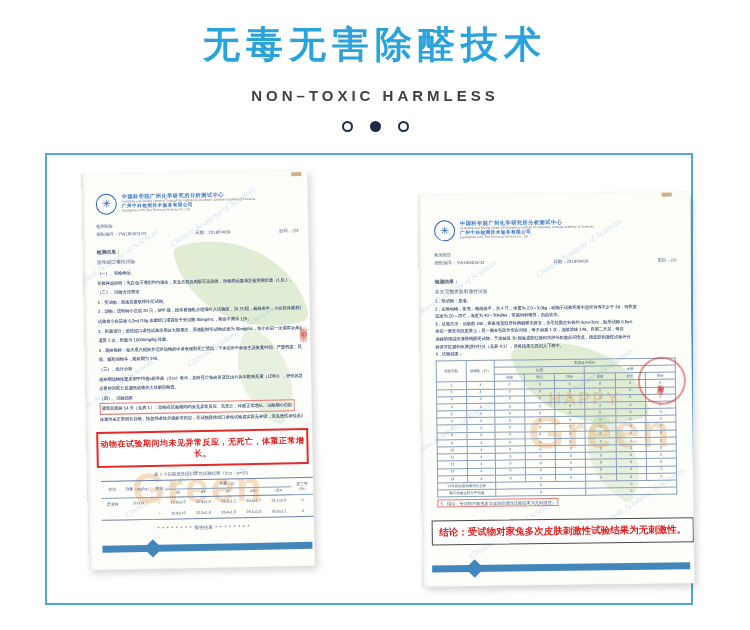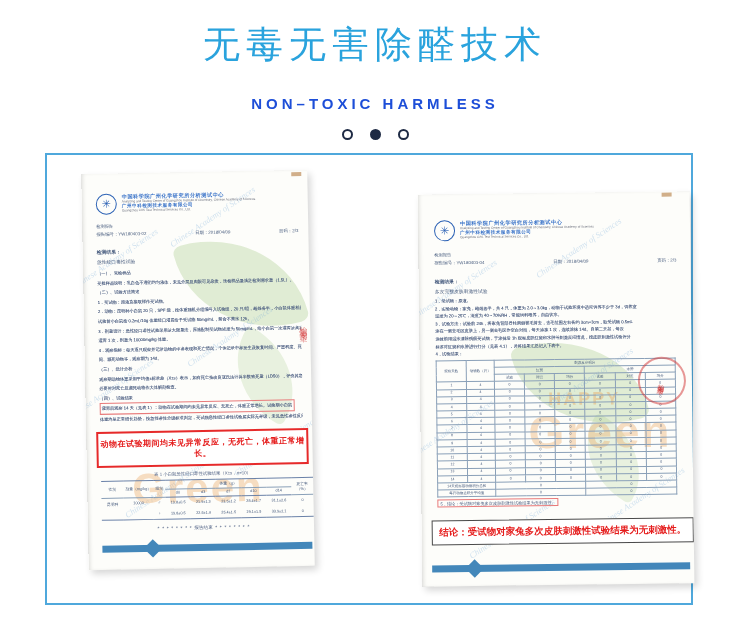--- a/index.html
+++ b/index.html
@@ -1,22 +1,22 @@
 <!DOCTYPE html>
 <html><head>
 <meta charset="utf-8">
 <style>
   * { margin:0; padding:0; box-sizing:border-box; }
   html,body { width:750px; height:630px; background:#ffffff; overflow:hidden;
               font-family:"Liberation Sans", sans-serif; position:relative; }
 
   
   .hero { text-align:center; }
-  .hero-title { margin-top:20px; font-size:37px; font-weight:normal; color:#2aa3dd; letter-spacing:6px; }
-  .hero-sub { margin-top:25px; font-size:15px; font-weight:bold; color:#1d4ed8; letter-spacing:4px; }
+  .hero-title { margin-top:20px; font-size:37px; font-weight:bold; color:#2aa3dd; letter-spacing:6px; }
+  .hero-sub { margin-top:17px; font-size:15px; font-weight:bold; color:#404040; letter-spacing:4px; }
   .dots { display:flex; justify-content:center; gap:17px; margin-top:17px; }
   .dot { width:11px; height:11px; border-radius:50%; border:2.5px solid #1e2a44; background:#fff; cursor:pointer; }
   .dot.filled { background:#1e2a44; }
 
   
   .panel { position:absolute; left:45px; top:153px; width:648px; height:452px;
            border:2px solid #4fa8dc; background:#fff; }
 
   
   .paper { position:absolute; background:#fdfdfa; overflow:hidden;

